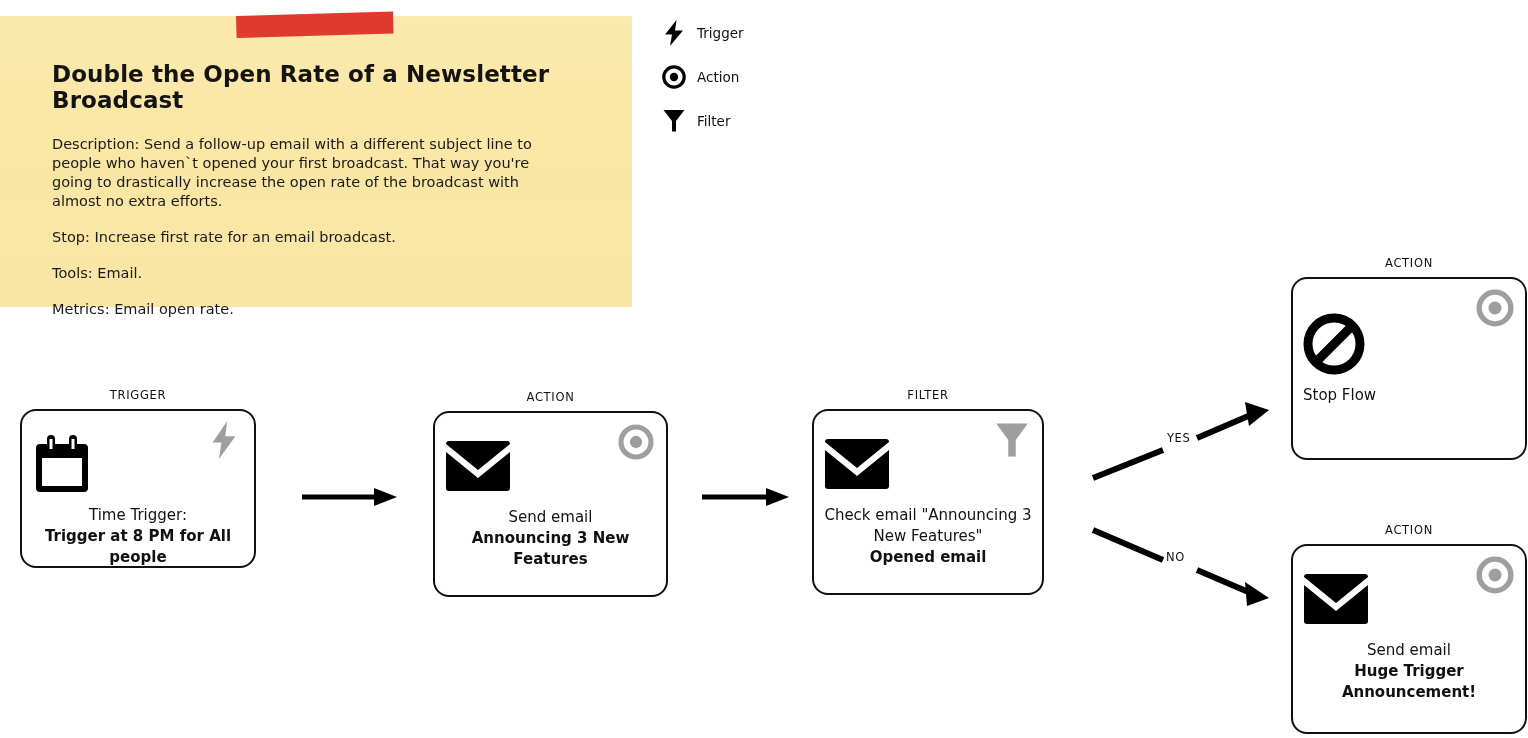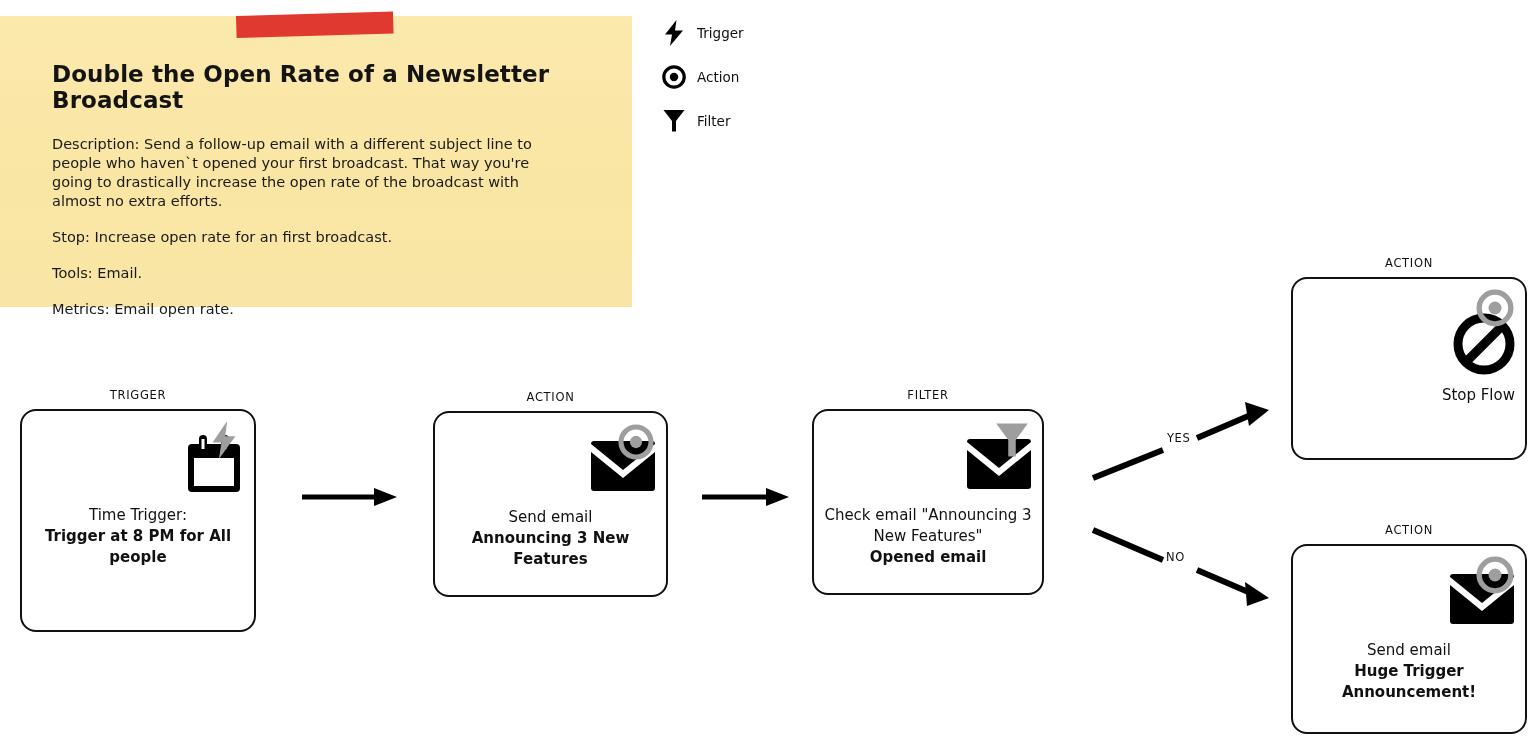--- a/index.html
+++ b/index.html
@@ -90,21 +90,21 @@
     margin-bottom: 7px;
   }
   .node-box {
     position: relative;
     border: 2.6px solid #111;
     border-radius: 16px;
     background: #fff;
     box-sizing: border-box;
     display: flex;
     flex-direction: column;
-    align-items: flex-end;
+    align-items: flex-start;
     justify-content: flex-start;
     padding: 22px 10px 12px 10px;
   }
   .node-badge {
     position: absolute;
     top: 9px;
     right: 10px;
     width: 40px;
     height: 40px;
     display: flex;
@@ -142,21 +142,21 @@
 <div id="sticky-note">
   <div id="tape"></div>
 
   <div id="note-title">Double the Open Rate of a Newsletter Broadcast</div>
 
   <p class="note-para">
     <b>Description:</b><span> Send a follow-up email with a different subject line to people who haven`t opened your first broadcast. That way you're going to drastically increase the open rate of the broadcast with almost no extra efforts.</span>
   </p>
 
   <p class="note-para">
-    <b>Stop:</b><span> Increase open rate for an first broadcast.</span>
+    <b>Stop:</b><span> Increase first rate for an email broadcast.</span>
   </p>
 
   <p class="note-para">
     <b>Tools:</b><span> Email.</span>
   </p>
 
   <p class="note-para">
     <b>Metrics:</b><span> Email open rate.</span>
   </p>
 </div>
@@ -188,21 +188,21 @@
           <path d="M0.5 1 L21.5 1 L13 12 L13 22.5 L9 22.5 L9 12 Z" fill="#000"></path>
         </svg>
     </span>
     <span class="legend-label">Filter</span>
   </div>
 
 </div>
 
 <div class="node-wrap" style="left:20px; top:388px; width:236px;">
   <div class="node-kicker">TRIGGER</div>
-  <div class="node-box" style="height:223px;">
+  <div class="node-box" style="height:159px;">
     <span class="node-badge">
       <svg width="26" height="38" viewBox="0 0 20 30">
           <path d="M12.5 0 L1 17 L8 17 L6 30 L19 12 L11 12 Z" fill="#9E9E9E"></path>
         </svg>
     </span>
     <span class="node-icon">
       <svg width="60" height="62" viewBox="0 0 60 62">
         <rect x="4" y="11" width="52" height="48" rx="4" fill="#000"></rect>
         <rect x="10" y="25" width="40" height="28" fill="#fff"></rect>
         <rect x="15" y="2" width="8" height="18" rx="4" fill="#000"></rect>

